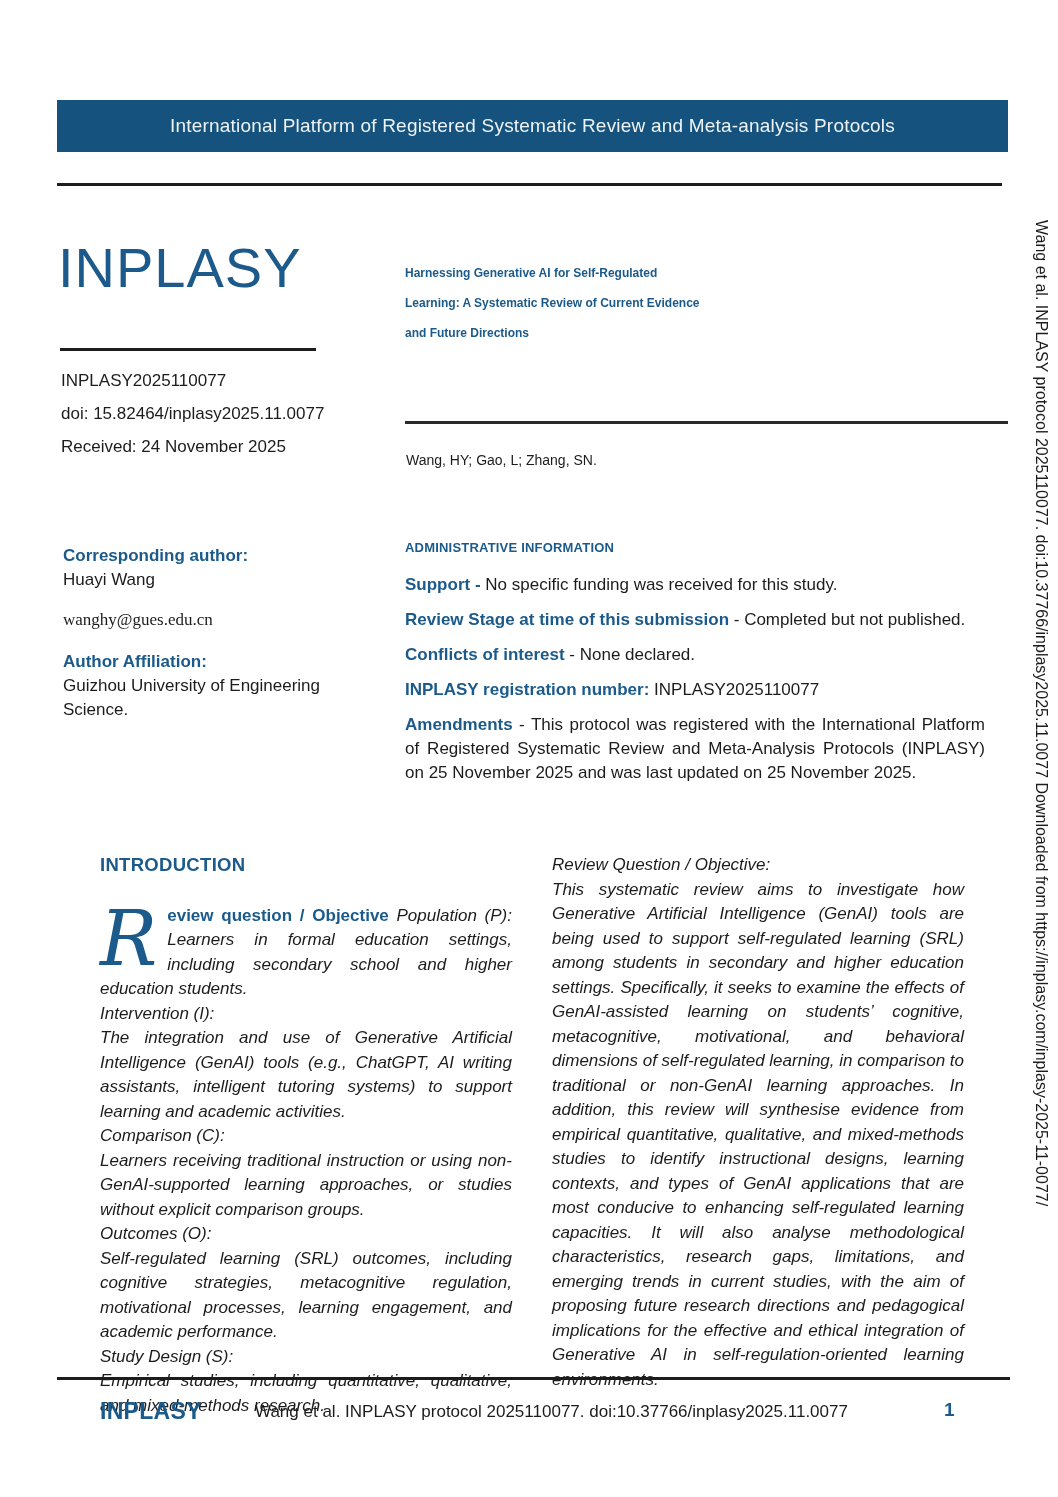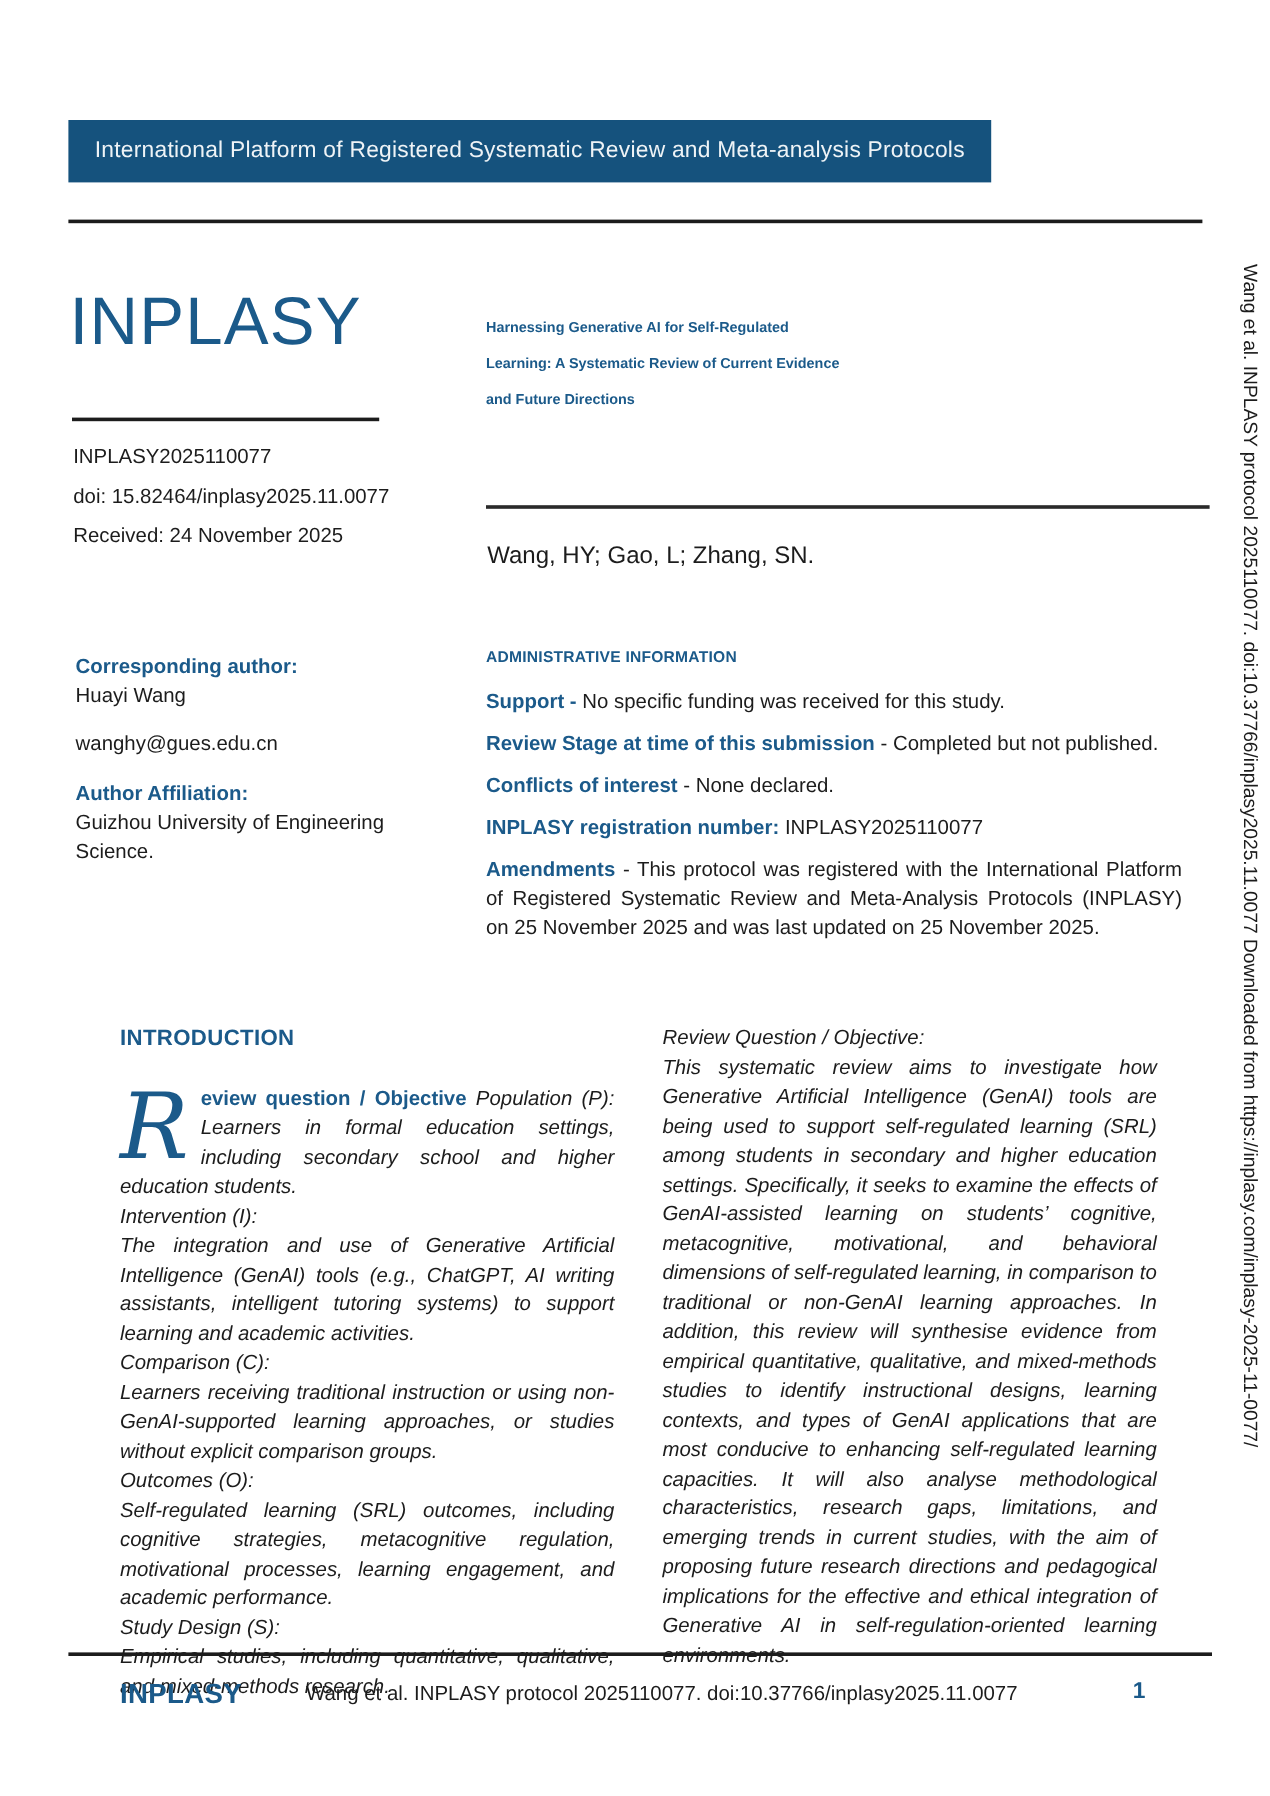--- a/index.html
+++ b/index.html
@@ -4,45 +4,45 @@
 <style>
   :root{
     --brand:#1b5a8a;
     --banner-bg:#15527d;
     --text:#1c1c1c;
   }
   html,body{margin:0;padding:0;background:#ffffff;}
   body{font-family:"Liberation Sans", sans-serif;color:var(--text);}
   .page{position:relative;width:1058px;height:1497px;background:#ffffff;overflow:hidden;}
 
-  .banner{position:absolute;left:57px;top:100px;width:769px;height:52px;background:var(--banner-bg);
+  .banner{position:absolute;left:57px;top:100px;width:951px;height:52px;background:var(--banner-bg);
           display:flex;align-items:center;justify-content:center;}
   .banner-title{color:#eef3f6;font-size:19px;letter-spacing:0.2px;}
 
   .rule{position:absolute;background:#1c1c1c;}
   .rule-top{left:57px;top:183px;width:945px;height:3px;}
   .logo-rule{left:60px;top:348px;width:256px;height:3px;}
   .title-rule{left:405px;top:421px;width:603px;height:3px;background:#2a2a2a;}
   .footer-rule{left:57px;top:1377px;width:953px;height:3px;}
 
   .logo{position:absolute;left:58px;top:235px;font-size:56px;color:var(--brand);letter-spacing:1px;}
 
   .meta{position:absolute;left:61px;top:371px;width:340px;font-size:17px;}
   .meta div{margin-bottom:13px;}
   .meta .published{margin-top:18px;}
 
   .blue-bold{color:var(--brand);font-weight:bold;}
 
   .corr{position:absolute;left:63px;top:544px;width:300px;font-size:17px;line-height:24px;}
-  .corr .email{margin-top:16px;}
+  .corr .email{margin-top:16px;font-family:Liberation Serif, serif;}
   .corr .aff-label{margin-top:18px;}
 
   .title{position:absolute;left:405px;top:258px;width:600px;margin:0;
          font-size:12px;font-weight:bold;color:var(--brand);line-height:30px;white-space:pre-line;}
-  .authors{position:absolute;left:406px;top:452px;font-size:20px;}
+  .authors{position:absolute;left:406px;top:452px;font-size:14px;}
 
   .admin{position:absolute;left:405px;top:536px;width:580px;font-size:17px;line-height:24px;text-align:justify;}
   .admin-heading{color:var(--brand);font-weight:bold;font-size:13px;margin:0 0 13px 0;text-align:left;letter-spacing:0.2px;}
   .admin p{margin:0 0 11px 0;}
 
   .intro-left{position:absolute;left:100px;top:853px;width:412px;font-size:17px;line-height:24.5px;text-align:justify;}
   .intro-right{position:absolute;left:552px;top:853px;width:412px;font-size:17px;line-height:24.5px;text-align:justify;}
   .intro-heading{color:var(--brand);font-weight:bold;font-size:18.5px;margin:0 0 26px 0;letter-spacing:0.3px;}
   .intro-body{white-space:pre-line;font-style:italic;}
   .dropcap{float:left;font-family:"DejaVu Serif", serif;font-style:italic;font-size:76px;line-height:58px;

